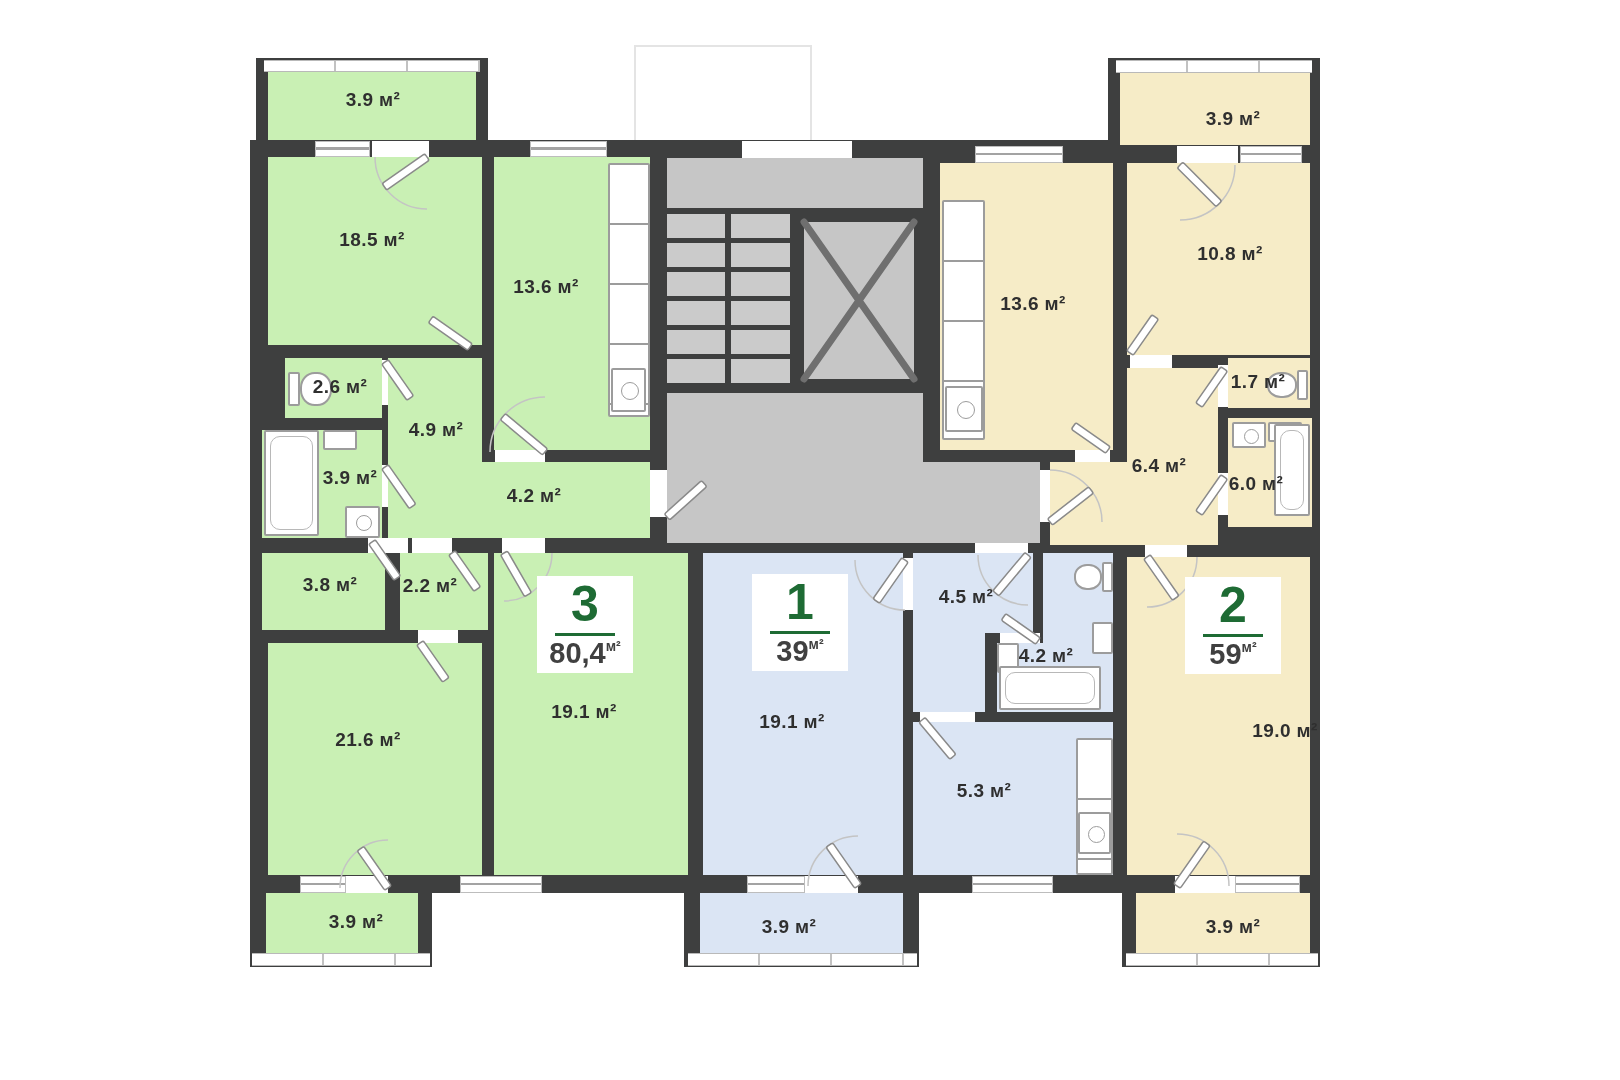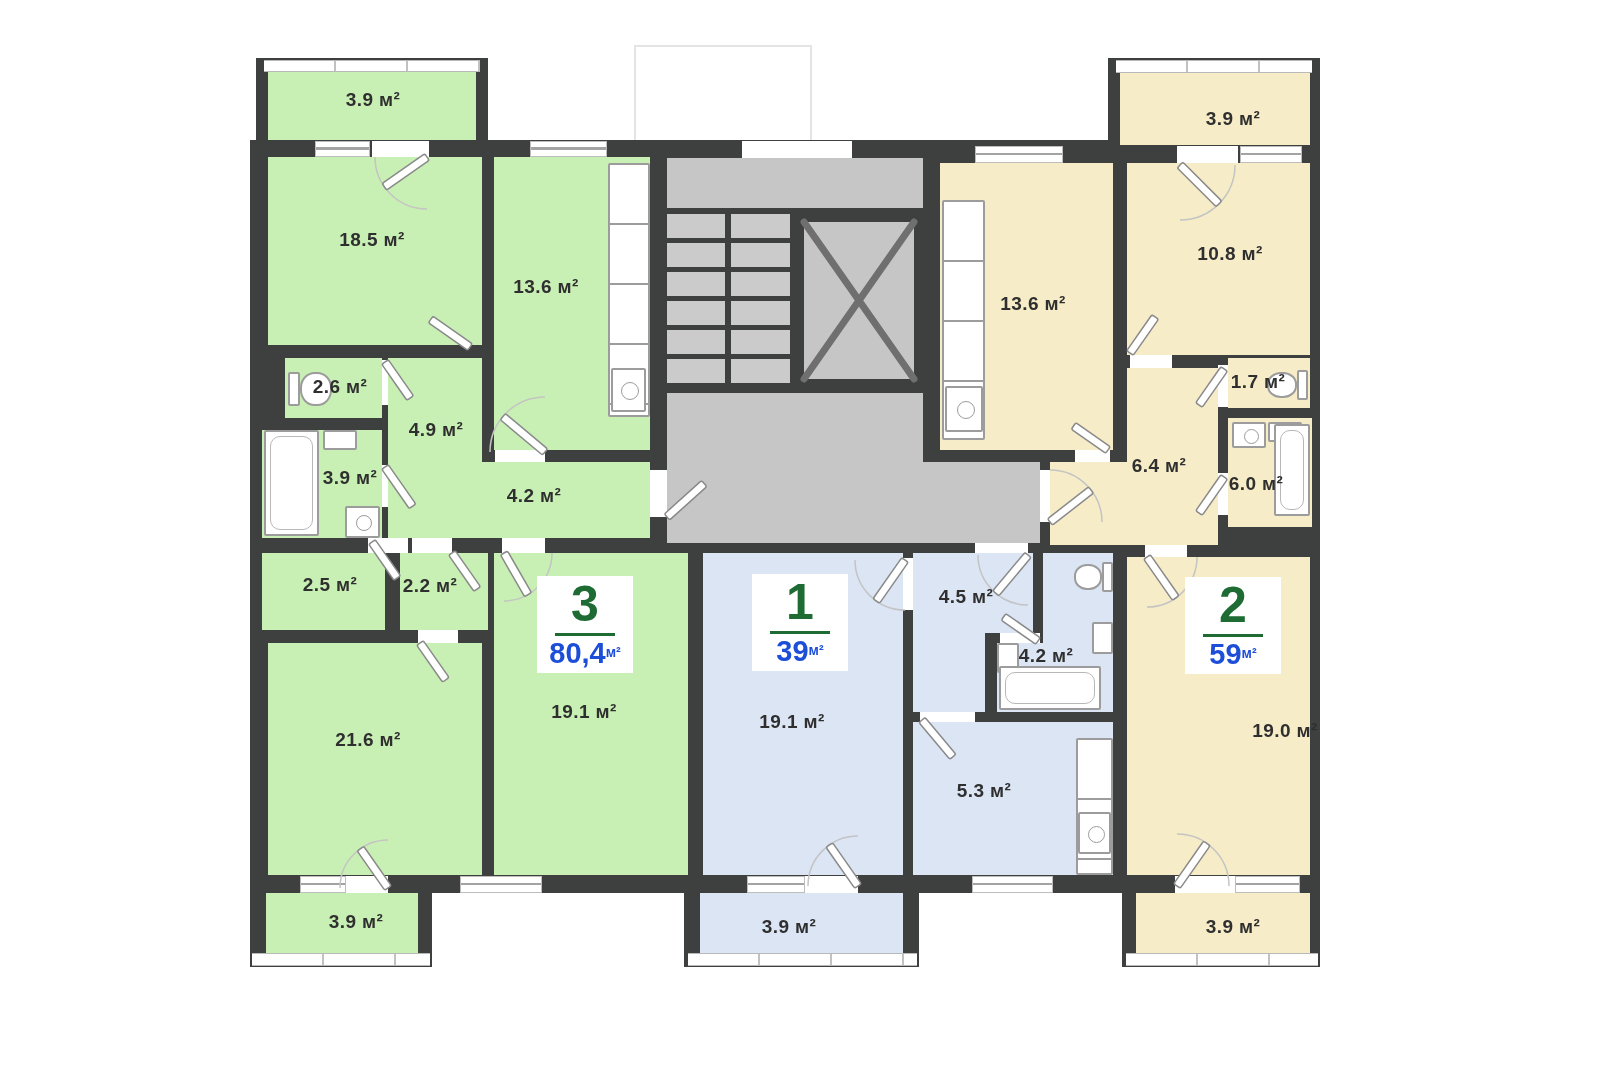--- a/index.html
+++ b/index.html
@@ -25,21 +25,21 @@
   .bowl{border-radius:46%;}
   .counter{background-color:#fff;background-image:repeating-linear-gradient(to bottom,transparent 0 58px,#9c9c9c 58px 60px);}
   .porch{position:absolute;border:2px solid #e4e4e4;border-bottom:none;z-index:0;}
   .overlay{position:absolute;left:0;top:0;z-index:5;pointer-events:none;}
   .rlabel{position:absolute;transform:translate(-50%,-50%);font-size:19px;font-weight:bold;
           color:#2f2f2f;white-space:nowrap;letter-spacing:.4px;z-index:6;}
   .badge{position:absolute;width:96px;height:97px;background:#fff;display:flex;flex-direction:column;
          align-items:center;justify-content:center;z-index:6;}
   .badge-num{font-size:50px;font-weight:bold;color:#1e6b34;line-height:.95;}
   .badge-line{width:60px;height:3px;background:#1e6b34;margin:4px 0 3px;}
-  .badge-area{font-size:29px;font-weight:bold;color:#1d4ed8;line-height:1;display:flex;align-items:center;}
+  .badge-area{font-size:29px;font-weight:bold;color:#404040;line-height:1;display:flex;align-items:flex-start;}
   .badge-unit{font-size:14px;font-weight:bold;margin-bottom:2px;}
 </style>
 </head>
 <body>
 
 <div class="canvas">
 
   <div class="porch" style="left:634px;top:45px;width:174px;height:96px"></div>
 
   <div class="base" style="left:250px;top:140px;width:1070px;height:753px"></div>
@@ -214,21 +214,21 @@
     </g>
   </svg>
 
   <div class="rlabel" style="left:373px;top:100px">3.9 м²</div>
   <div class="rlabel" style="left:372px;top:240px">18.5 м²</div>
   <div class="rlabel" style="left:546px;top:287px">13.6 м²</div>
   <div class="rlabel" style="left:340px;top:387px">2.6 м²</div>
   <div class="rlabel" style="left:436px;top:430px">4.9 м²</div>
   <div class="rlabel" style="left:350px;top:478px">3.9 м²</div>
   <div class="rlabel" style="left:534px;top:496px">4.2 м²</div>
-  <div class="rlabel" style="left:330px;top:585px">2.5 м²</div>
+  <div class="rlabel" style="left:330px;top:585px">3.8 м²</div>
   <div class="rlabel" style="left:430px;top:586px">2.2 м²</div>
   <div class="rlabel" style="left:368px;top:740px">21.6 м²</div>
   <div class="rlabel" style="left:584px;top:712px">19.1 м²</div>
   <div class="rlabel" style="left:356px;top:922px">3.9 м²</div>
 
   <div class="rlabel" style="left:792px;top:722px">19.1 м²</div>
   <div class="rlabel" style="left:966px;top:597px">4.5 м²</div>
   <div class="rlabel" style="left:1046px;top:656px">4.2 м²</div>
   <div class="rlabel" style="left:984px;top:791px">5.3 м²</div>
   <div class="rlabel" style="left:789px;top:927px">3.9 м²</div>

